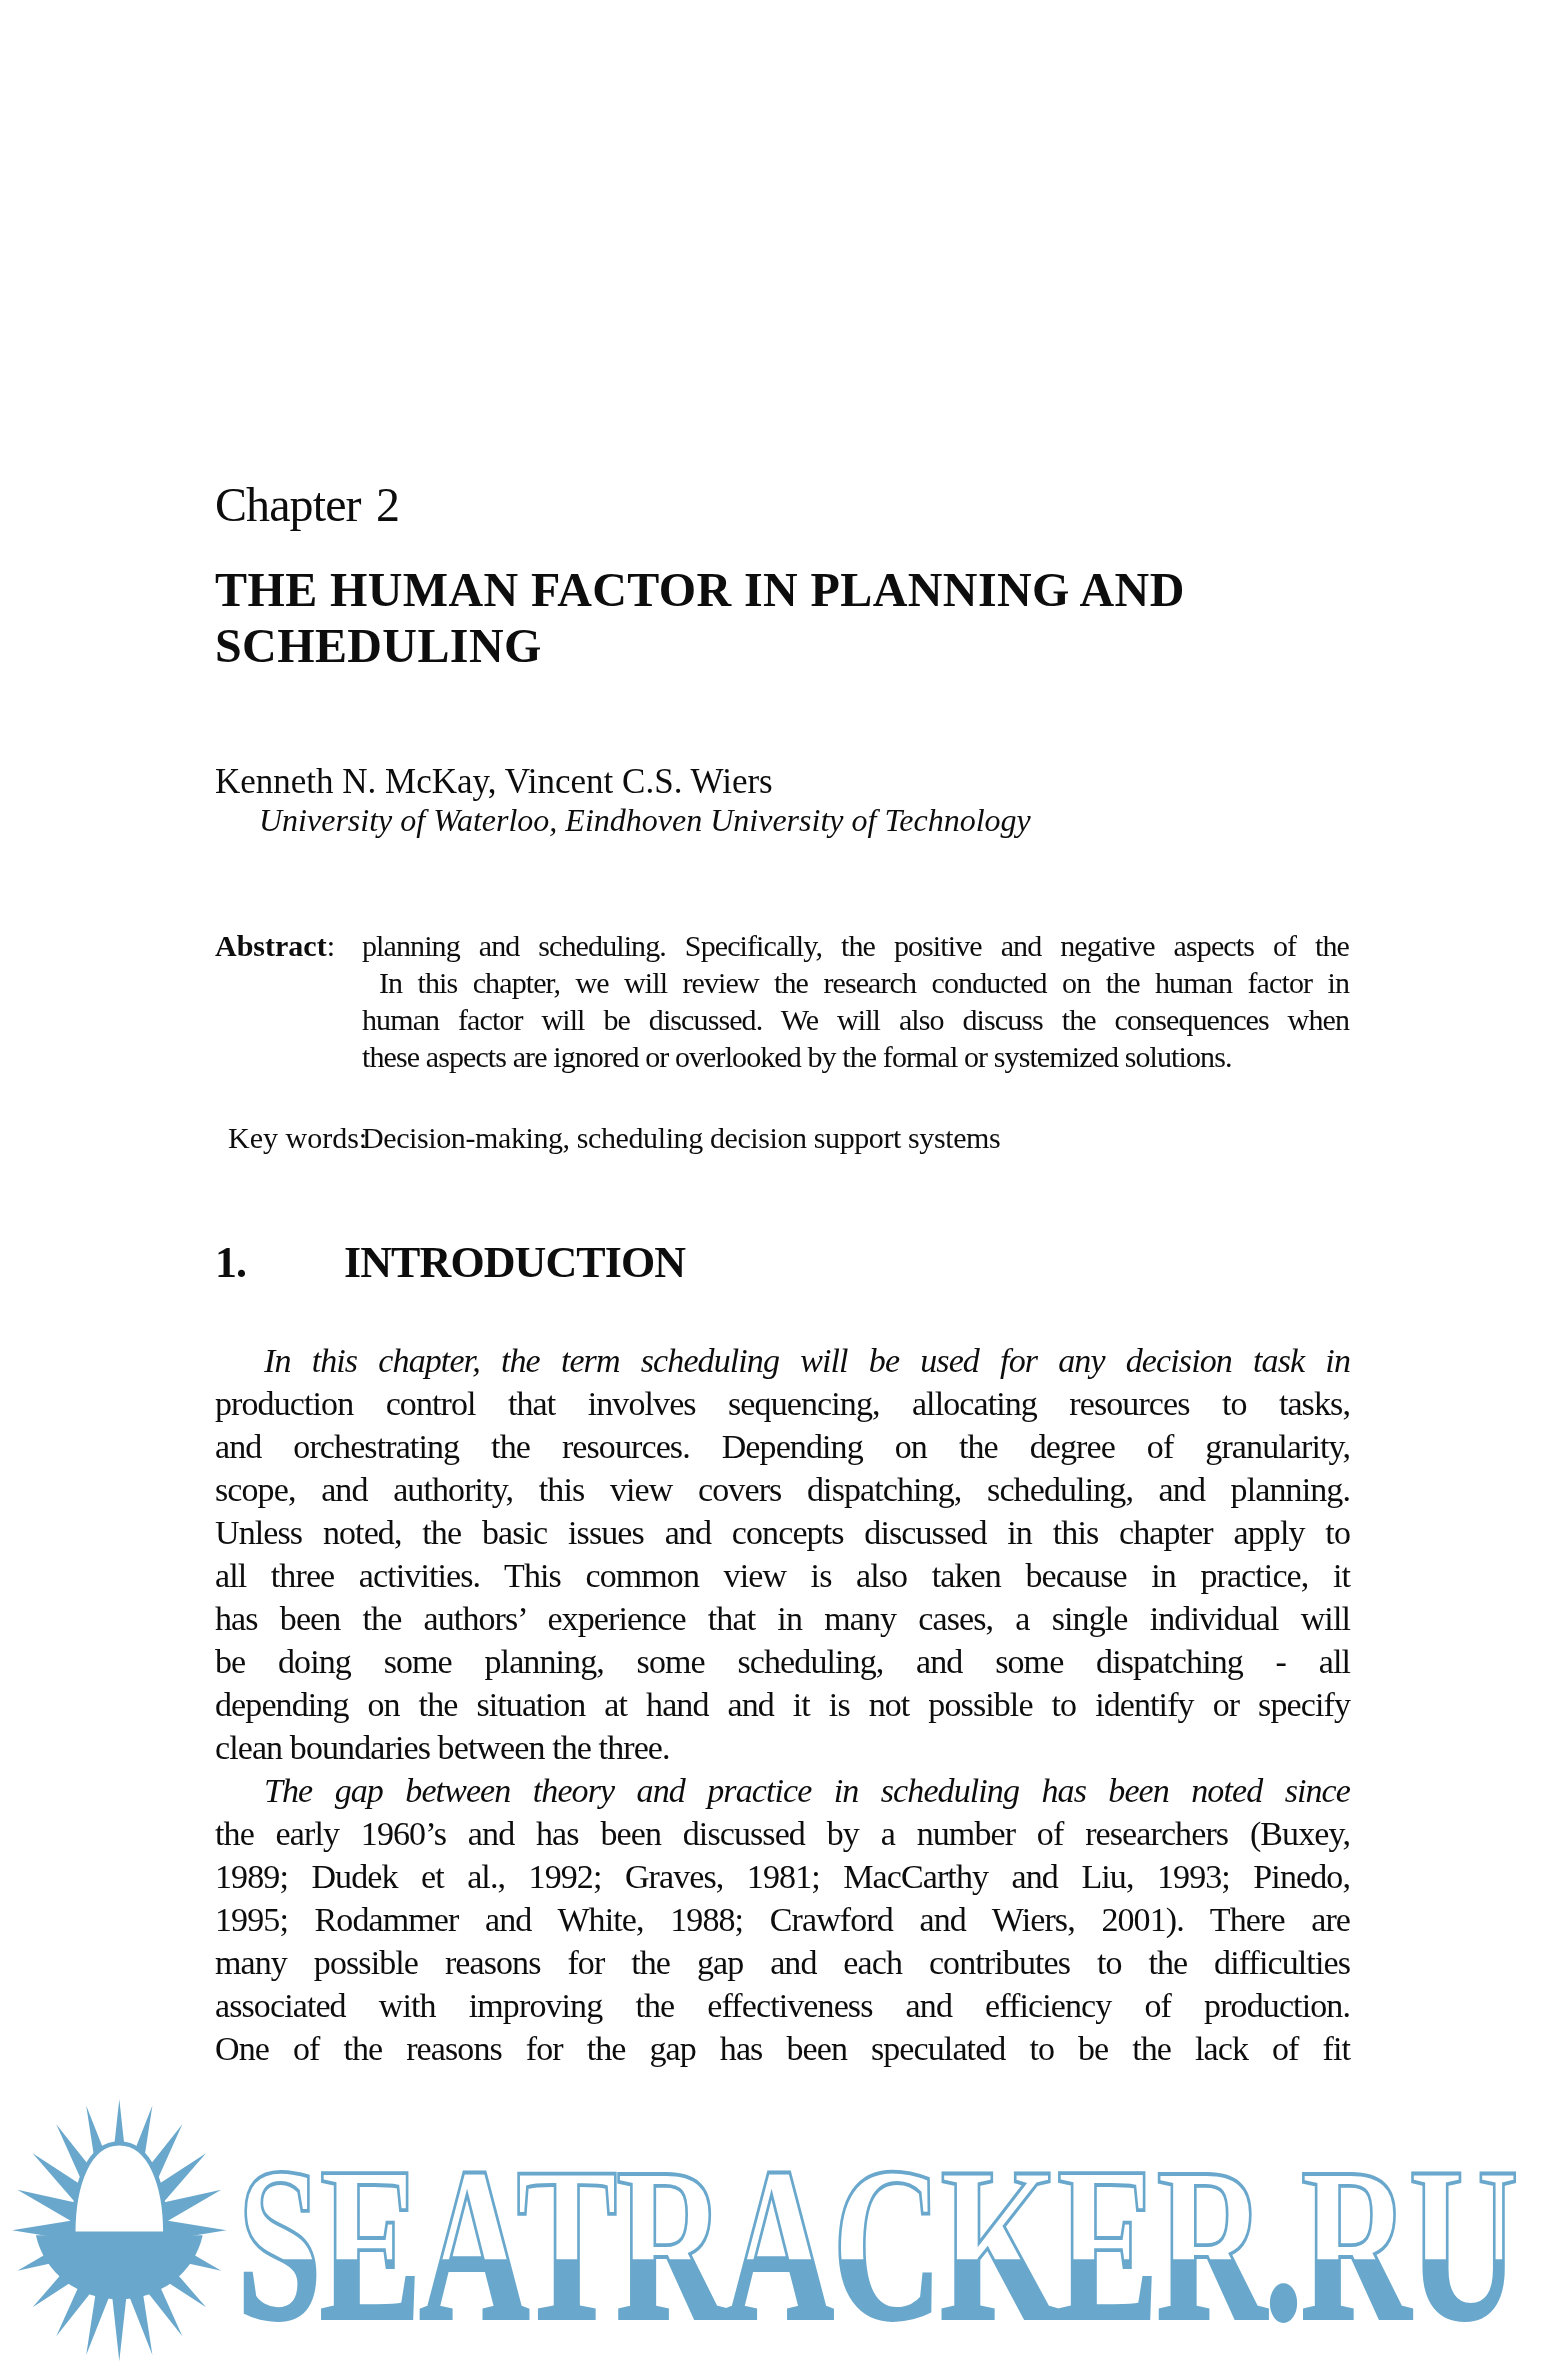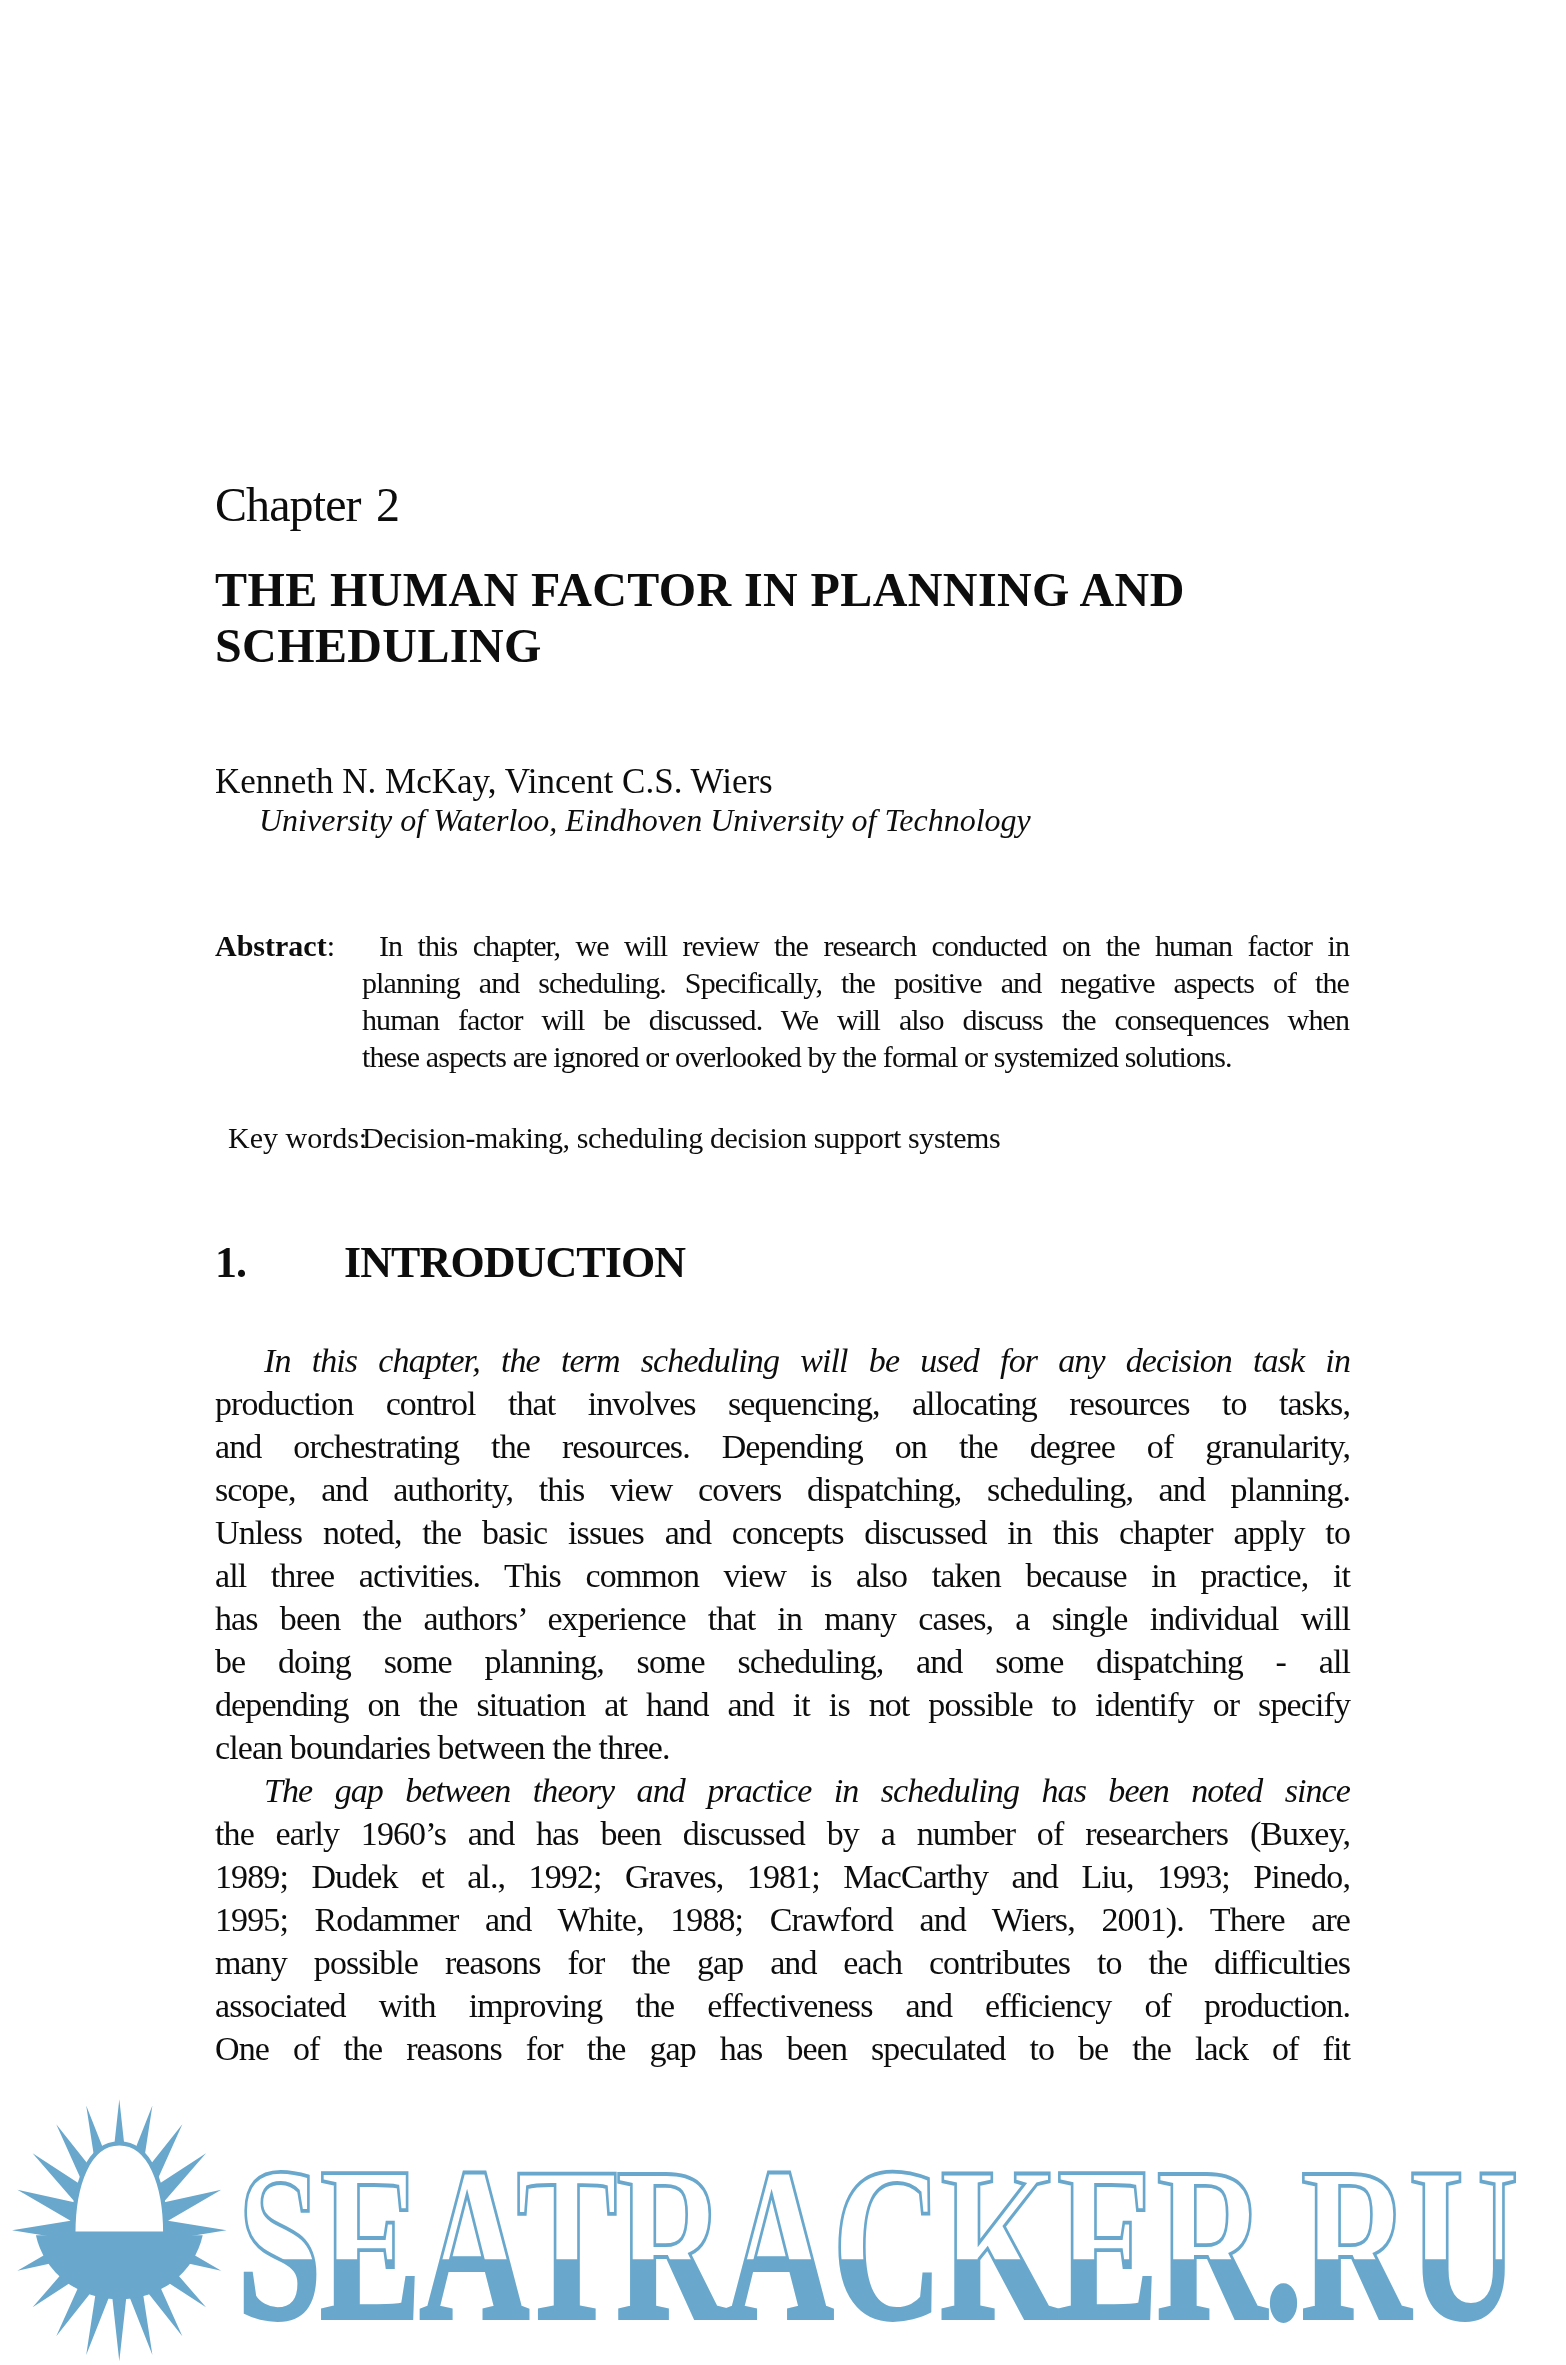--- a/index.html
+++ b/index.html
@@ -78,22 +78,22 @@
     <div>SCHEDULING</div>
   </div>
 
   <div class="abs authors">Kenneth N. McKay, Vincent C.S. Wiers</div>
   <div class="abs affiliation">University of Waterloo, Eindhoven University of Technology</div>
 
   <div class="abs abstract-label">
     <b>Abstract</b><span>:</span>
   </div>
   <div class="abs abstract-text">
+    <div class="jline">planning and scheduling. Specifically, the positive and negative aspects of the</div>
     <div class="jline ind20">In this chapter, we will review the research conducted on the human factor in</div>
-    <div class="jline">planning and scheduling. Specifically, the positive and negative aspects of the</div>
     <div class="jline">human factor will be discussed. We will also discuss the consequences when</div>
     <div class="jline end">these aspects are ignored or overlooked by the formal or systemized solutions.</div>
   </div>
 
   <div class="abs kw-label">Key words:</div>
   <div class="abs kw-text">Decision-making, scheduling decision support systems</div>
 
   <div class="abs section-heading">
     <span class="sec-num">1.</span><span>INTRODUCTION</span>
   </div>

